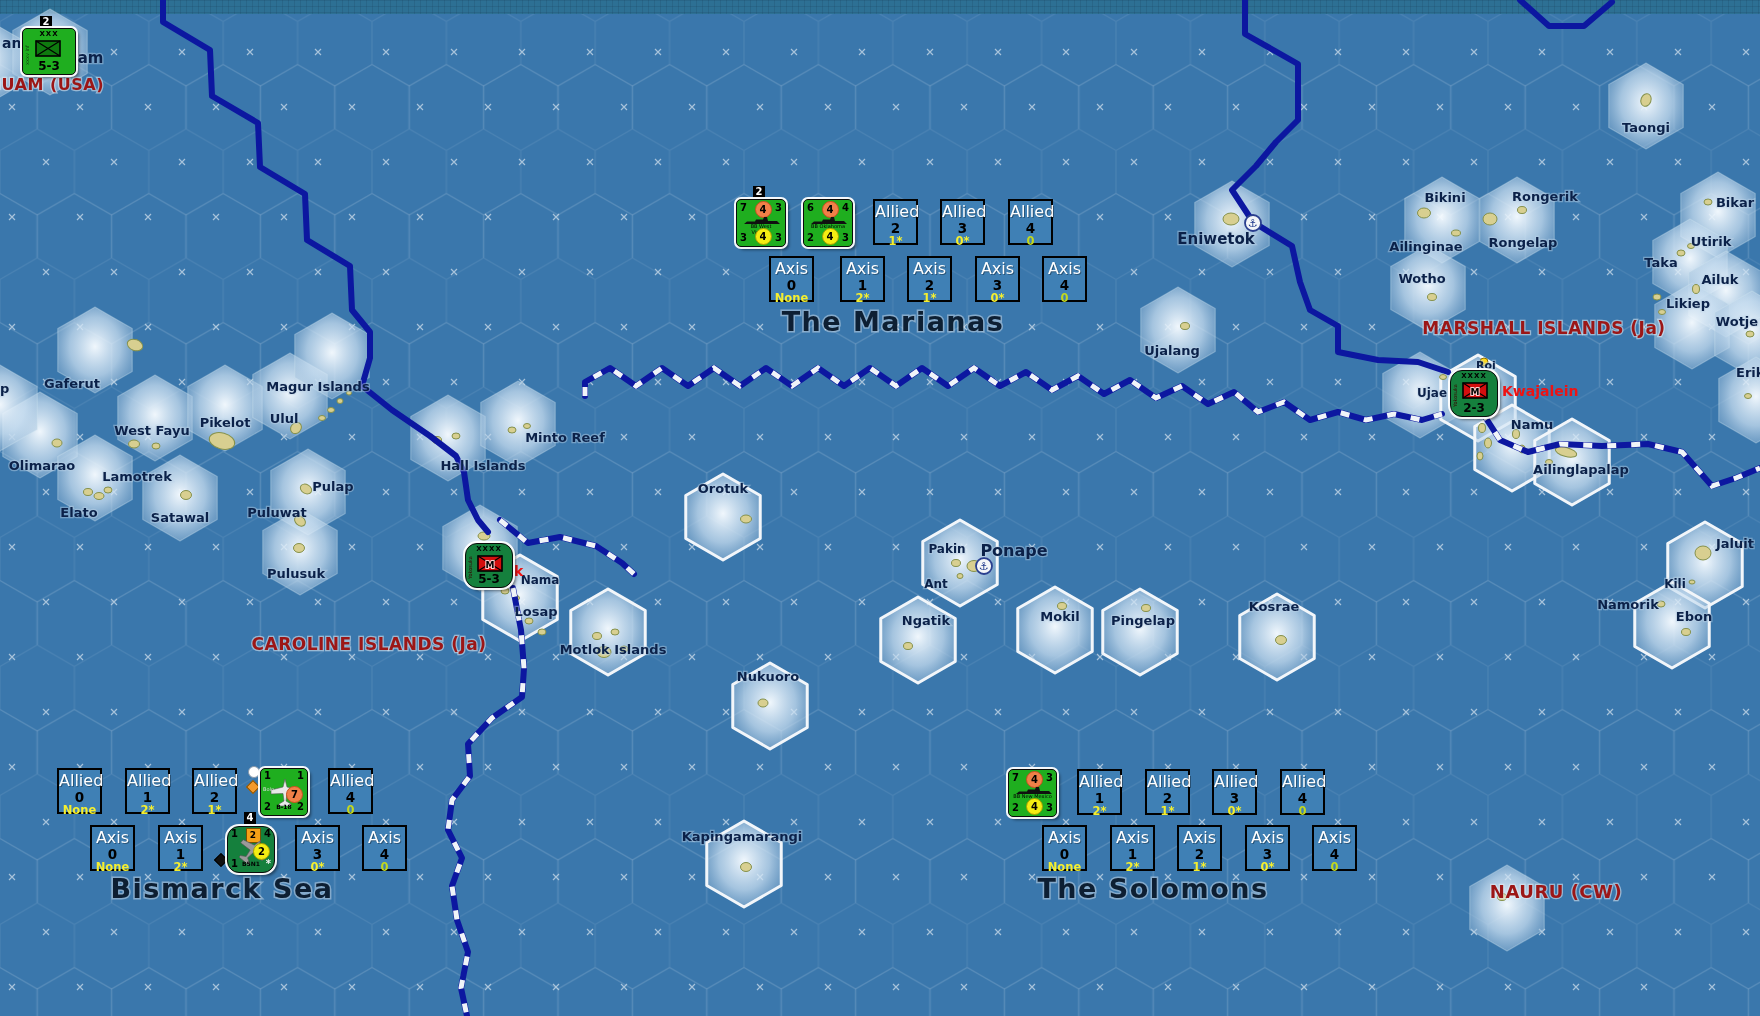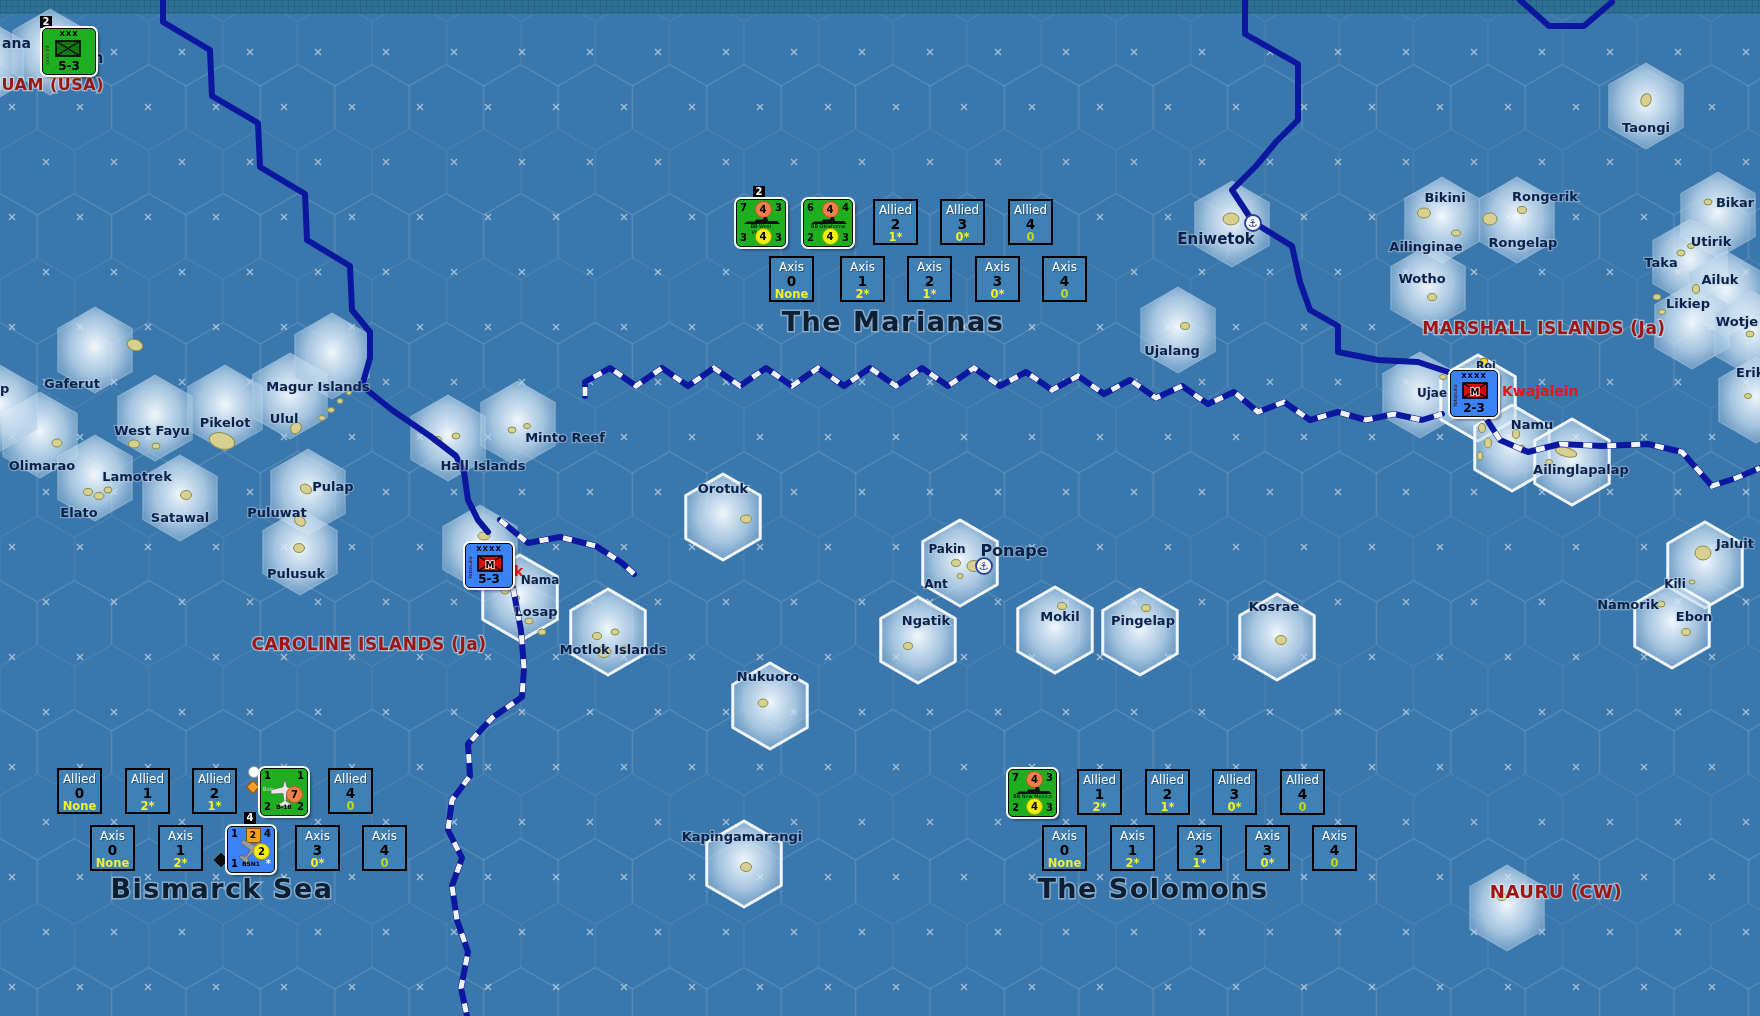--- a/index.html
+++ b/index.html
@@ -2,27 +2,27 @@
 <html><head>
 <meta charset="utf-8">
 <style>
   html,body{margin:0;padding:0;background:#3a77ac;}
   #map{position:relative;width:1760px;height:1016px;overflow:hidden;
        font-family:"DejaVu Sans",sans-serif;background:#3a77ac;}
   #maplayer{position:absolute;left:0;top:0;}
   .statbox{position:absolute;width:45px;height:46px;box-sizing:border-box;
        border:2px solid #000;background:#3f80b5;text-align:center;line-height:1.05;
        padding-top:3px;}
-  .statbox .side{font-size:12px;color:#fff;text-shadow:1px 1px 0 rgba(0,0,0,.35);}
+  .statbox .side{font-size:16px;color:#fff;text-shadow:1px 1px 0 rgba(0,0,0,.35);}
   .statbox .num{font-size:13.5px;font-weight:bold;color:#000;}
   .statbox .sub{font-size:11.5px;font-weight:bold;}
   .counter{position:absolute;box-sizing:border-box;border:1.5px solid #0a0a0a;border-radius:5px;
        box-shadow:0 0 0 2px rgba(255,255,255,.95), 3px 3px 3px rgba(0,0,0,.45);}
   .counter.green{background:#1fae1f;}
-  .counter.red{background:#3b82f6;}
+  .counter.red{background:#15803d;border-radius:12px;}
   .cnum{position:absolute;font-size:10px;font-weight:bold;color:#000;line-height:10px;}
   .ccirc{position:absolute;width:15px;height:15px;border-radius:50%;text-align:center;
        line-height:15px;font-size:10px;font-weight:bold;color:#000;}
   .ccirc.orange{background:#f08048;border:1px solid #c8501e;}
   .ccirc.yellow{background:#f4ed12;border:1px solid #a99e00;}
   .csq{position:absolute;width:13px;height:13px;background:#f5a016;border:1px solid #7a5000;
        text-align:center;line-height:13px;font-size:9px;font-weight:bold;color:#000;}
   .cname{position:absolute;width:100%;text-align:center;font-size:5px;color:#000;line-height:5.5px;}
   .ctop{position:absolute;width:100%;text-align:center;font-size:7px;font-weight:bold;
        letter-spacing:1px;color:#000;line-height:8px;}
@@ -854,21 +854,21 @@
         <div class="side">Axis</div>
         <div class="num">3</div>
         <div class="sub" style="color: rgb(245, 239, 47);">0*</div>
       </div>
       <div class="statbox" style="left: 1312px; top: 825px;">
         <div class="side">Axis</div>
         <div class="num">4</div>
         <div class="sub" style="color: rgb(195, 216, 30);">0</div>
       </div>
       <div class="badge" style="left: 40px; top: 16px;">2</div>
-      <div class="counter green" style="left: 22px; top: 28px; width: 54px; height: 47px; margin-left: 20px;">
+      <div class="counter green" style="left: 22px; top: 28px; width: 54px; height: 47px;">
         <div class="ctop" style="top: 1px;">XXX</div>
         <svg width="26" height="17" style="position: absolute; left: 12px; top: 11px;">
           <rect x="1" y="1" width="24" height="15" fill="#0f7a0f" stroke="#000" stroke-width="1.6"></rect>
           <path d="M1,1 L25,16 M25,1 L1,16" stroke="#000" stroke-width="1.2"></path>
         </svg>
         <div class="cbot" style="bottom: 2px;">5-3</div>
         <div class="cside" style="color: rgb(18, 58, 18);">xxxv inf</div>
       </div>
       <div class="badge" style="left: 753px; top: 186px;">2</div>
       <div class="counter green" style="left: 736px; top: 199px; width: 50px; height: 48px;">

